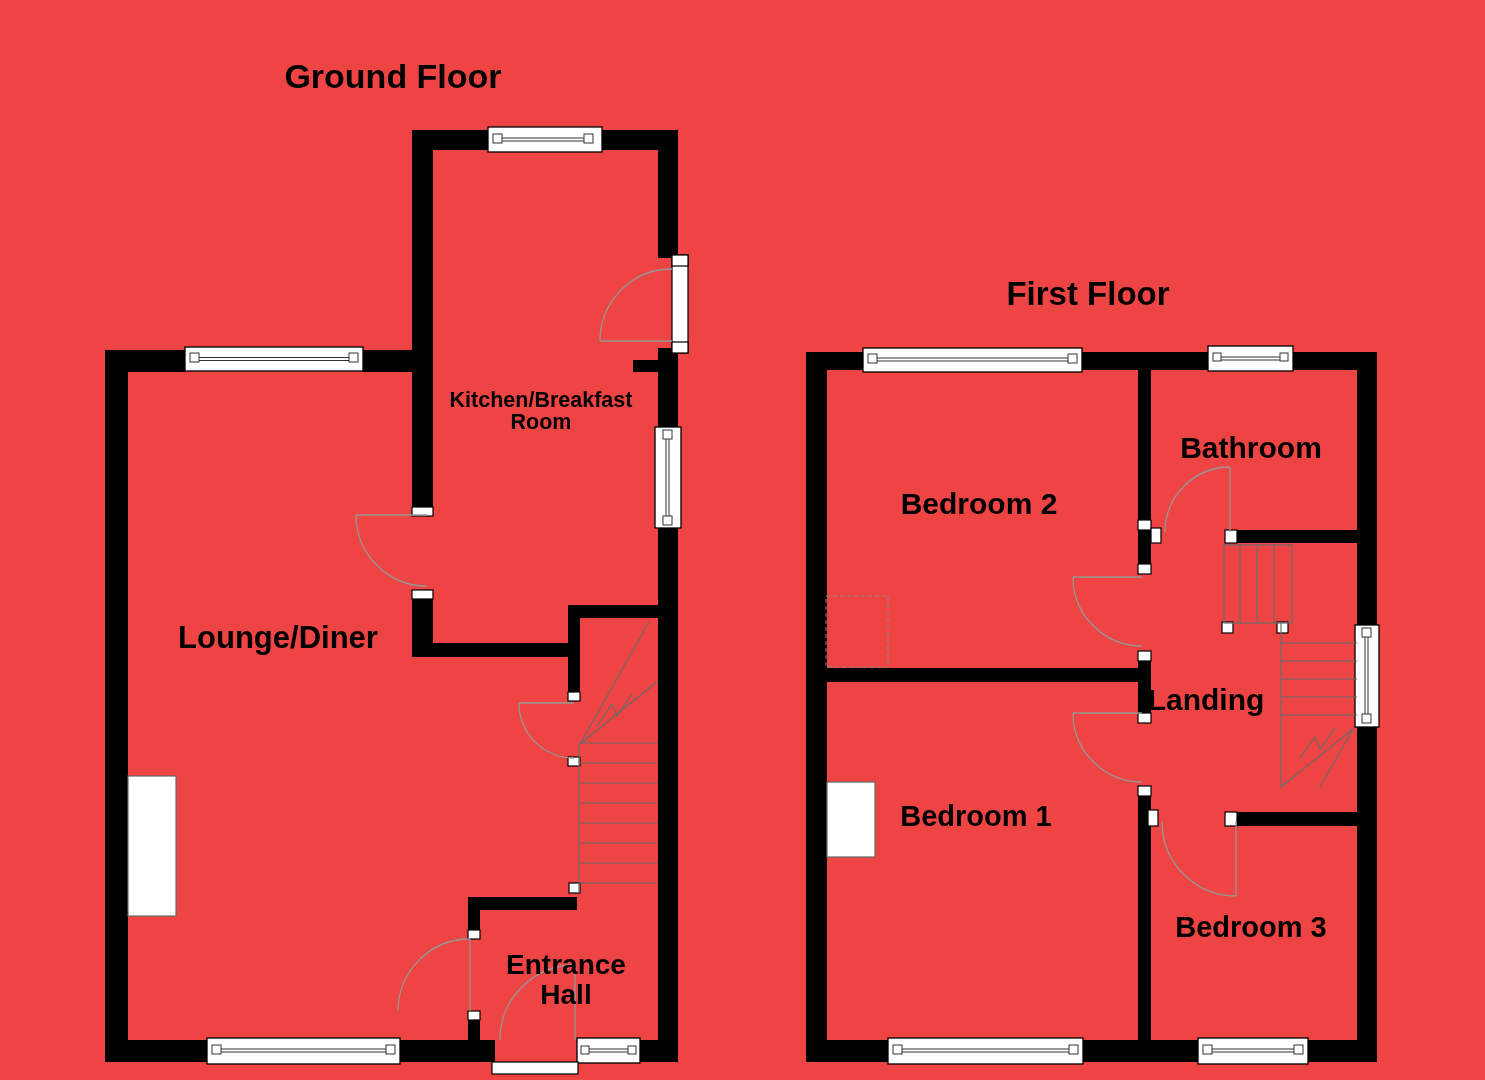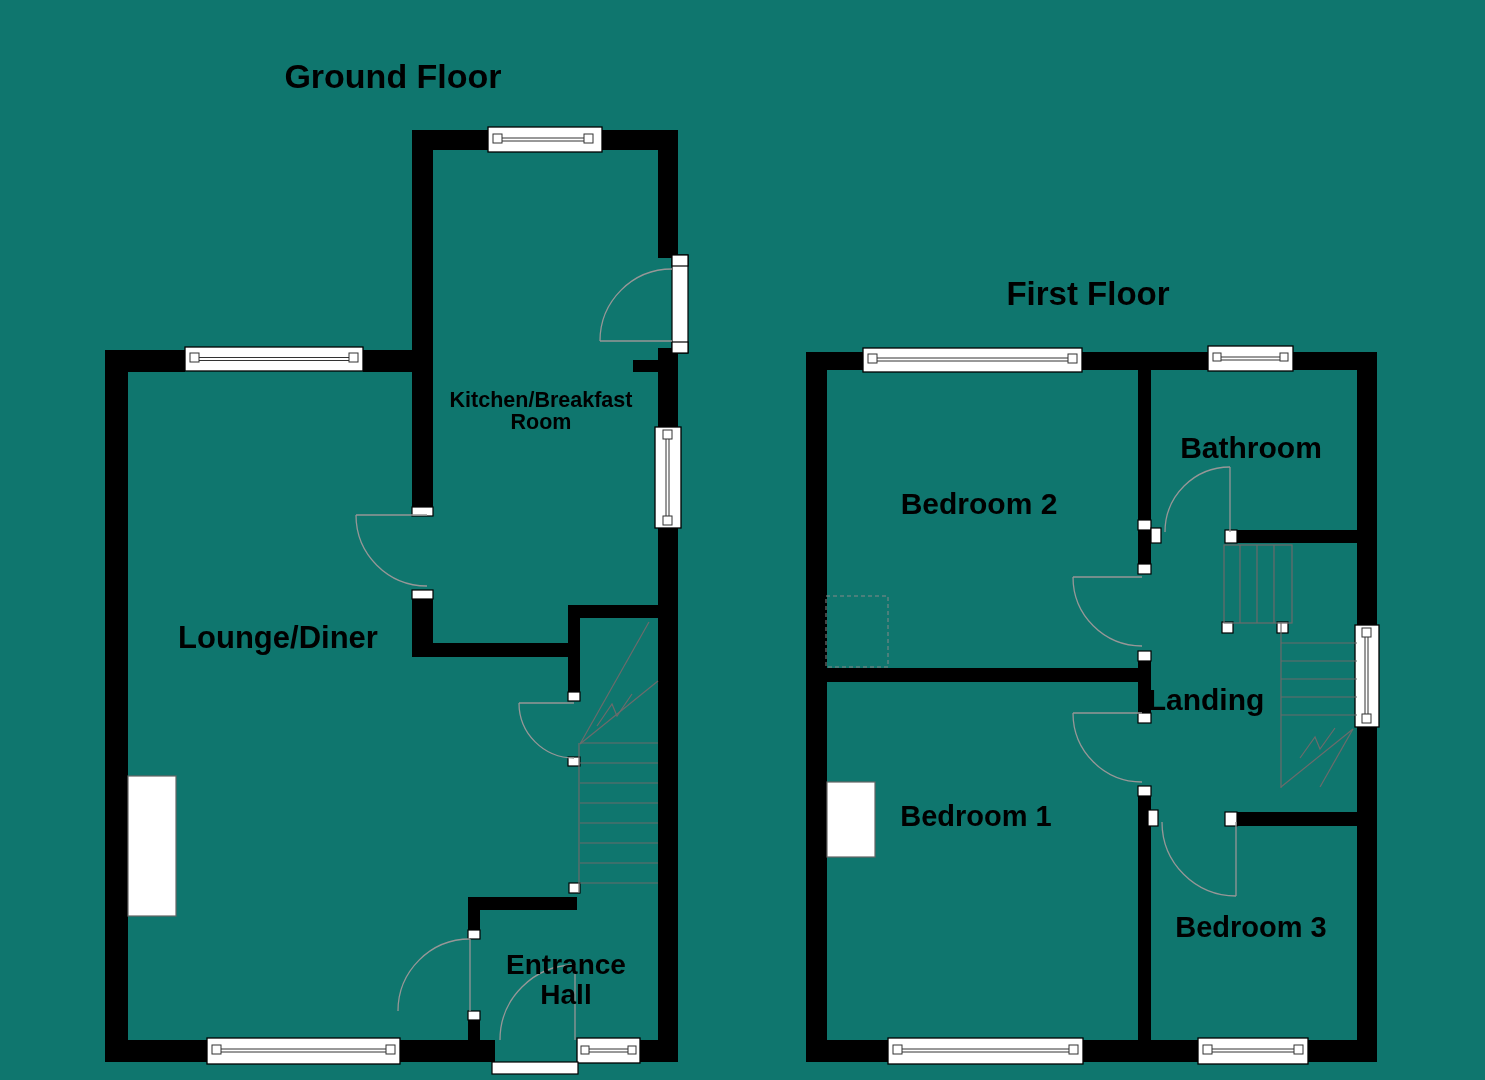--- a/index.html
+++ b/index.html
@@ -1,16 +1,16 @@
 <!DOCTYPE html>
 <html><head>
 <meta charset="utf-8">
 <style>
   html,body{margin:0;padding:0;background:#ffffff;}
-  #page{position:relative;width:1485px;height:1080px;background:#0f766e;overflow:hidden;text-align:right;}
+  #page{position:relative;width:1485px;height:1080px;background:#ef4444;overflow:hidden;text-align:right;}
   svg{display:block;}
   .wall{fill:#000000;stroke:none;}
   .jamb{fill:#ffffff;stroke:#000000;stroke-width:1.2;}
   .win-frame{fill:#ffffff;stroke:#000000;stroke-width:1.3;}
   .win-line{stroke:#333333;stroke-width:1;}
   .win-cap{fill:#ffffff;stroke:#333333;stroke-width:1;}
   .arc{fill:none;stroke:#979797;stroke-width:1.3;}
   .leaf{stroke:#979797;stroke-width:1.3;}
   .stair{stroke:#6b6b6b;stroke-width:1.2;fill:none;}
   .fixture{fill:#ffffff;stroke:#666666;stroke-width:1.2;}

